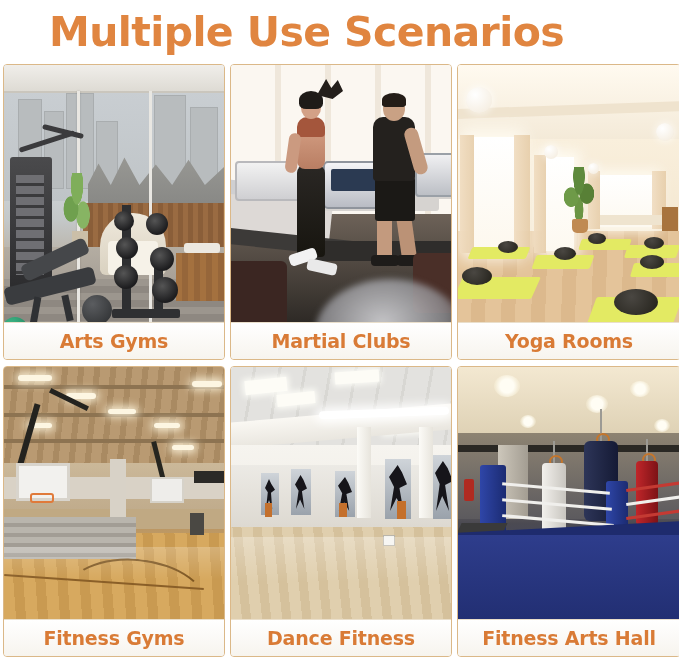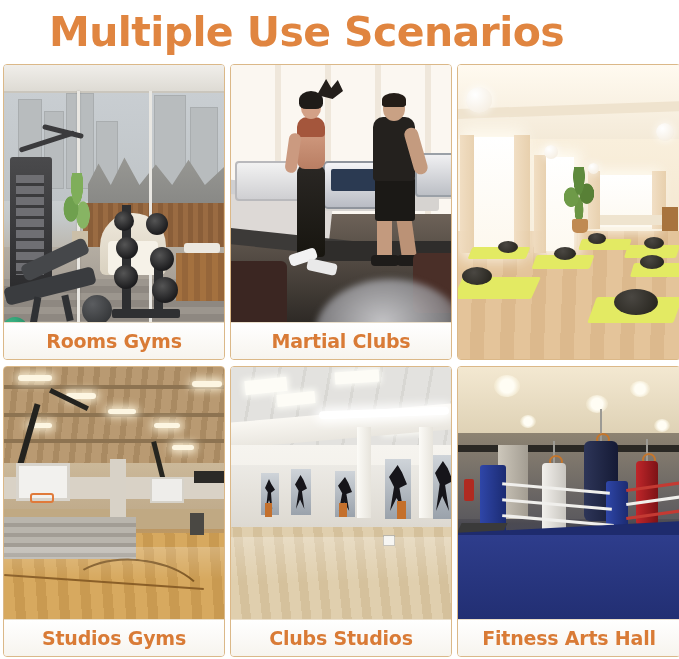--- a/index.html
+++ b/index.html
@@ -288,21 +288,21 @@
           <div class="o hg-rackbase"></div>
           <div class="o hg-bench-back"></div>
           <div class="o hg-bench-seat"></div>
           <div class="o hg-bench-leg"></div>
           <div class="o hg-bench-leg2"></div>
           <div class="o hg-ball"></div>
           <div class="o hg-greenball"></div>
         </div>
       </div>
       <div class="caption">
-        <span class="caption-text">Rooms Gyms</span>
+        <span class="caption-text">Arts Gyms</span>
       </div>
     </div>
 
     <div class="card">
       <div class="photo">
         <div class="scene">
           <div class="o fc-bg"></div>
           <div class="o fc-win"></div>
           <div class="o fc-floor"></div>
           <div class="o fc-tm1"></div>
@@ -376,20 +376,23 @@
           <div class="o mat" style="left:168px;top:180px;width:52px;height:13px;transform:skewX(-18deg);"></div>
           <div class="o cush" style="left:186px;top:172px;width:20px;height:12px;"></div>
           <div class="o mat" style="left:174px;top:198px;width:56px;height:14px;transform:skewX(-16deg);"></div>
           <div class="o cush" style="left:182px;top:190px;width:24px;height:14px;"></div>
           <div class="o mat" style="left:0px;top:212px;width:78px;height:22px;transform:skewX(-24deg);"></div>
           <div class="o cush" style="left:4px;top:202px;width:30px;height:18px;"></div>
           <div class="o mat" style="left:134px;top:232px;width:86px;height:26px;transform:skewX(-20deg);"></div>
           <div class="o cush" style="left:156px;top:224px;width:44px;height:26px;"></div>
         </div>
       </div>
+      <div class="caption">
+        <span class="caption-text">Yoga Rooms</span>
+      </div>
     </div>
 
     <div class="card">
       <div class="photo">
         <div class="scene">
           <div class="o sg-bg"></div>
           <div class="o sg-ceiling"></div>
           <div class="o sg-truss" style="top:18px;"></div>
           <div class="o sg-truss" style="top:46px;"></div>
           <div class="o sg-truss" style="top:72px;"></div>
@@ -413,21 +416,21 @@
           <div class="o sg-hoop2-arm"></div>
           <div class="o sg-hoop2-board"></div>
           <div class="o" style="left:190px;top:104px;width:32px;height:12px;background:#2b2a27;"></div>
           <div class="o" style="left:186px;top:146px;width:14px;height:22px;background:#4a4843;"></div>
           <div class="o sg-line" style="left:0;top:214px;width:200px;transform:rotate(4deg);"></div>
           <div class="o sg-arc"></div>
           <div class="o sg-shine"></div>
         </div>
       </div>
       <div class="caption">
-        <span class="caption-text">Studios Gyms</span>
+        <span class="caption-text">Fitness Gyms</span>
       </div>
     </div>
 
     <div class="card">
       <div class="photo">
         <div class="scene">
           <div class="o ds-bg"></div>
           <div class="o ds-ceiling"></div>
           <div class="o ds-panel" style="left:14px;top:12px;width:42px;height:14px;transform:rotate(-6deg);"></div>
           <div class="o ds-panel" style="left:46px;top:26px;width:38px;height:12px;transform:rotate(-6deg);"></div>
@@ -451,21 +454,21 @@
           <div class="o" style="left:108px;top:136px;width:8px;height:14px;background:#c4702c;"></div>
           <div class="o" style="left:166px;top:134px;width:9px;height:18px;background:#c4702c;"></div>
           <div class="o ds-col" style="left:126px;"></div>
           <div class="o ds-col" style="left:188px;"></div>
           <div class="o ds-floor"></div>
           <div class="o" style="left:152px;top:168px;width:10px;height:9px;background:#f4f3ef;border:1px solid #b9b5ab;"></div>
           <div class="o ds-gloss"></div>
         </div>
       </div>
       <div class="caption">
-        <span class="caption-text">Clubs Studios</span>
+        <span class="caption-text">Dance Fitness</span>
       </div>
     </div>
 
     <div class="card">
       <div class="photo">
         <div class="scene">
           <div class="o ma-bg"></div>
           <div class="o ma-ceiling"></div>
           <div class="o ma-spot" style="left:36px;top:8px;width:26px;height:22px;"></div>
           <div class="o ma-spot" style="left:128px;top:28px;width:22px;height:18px;"></div>

